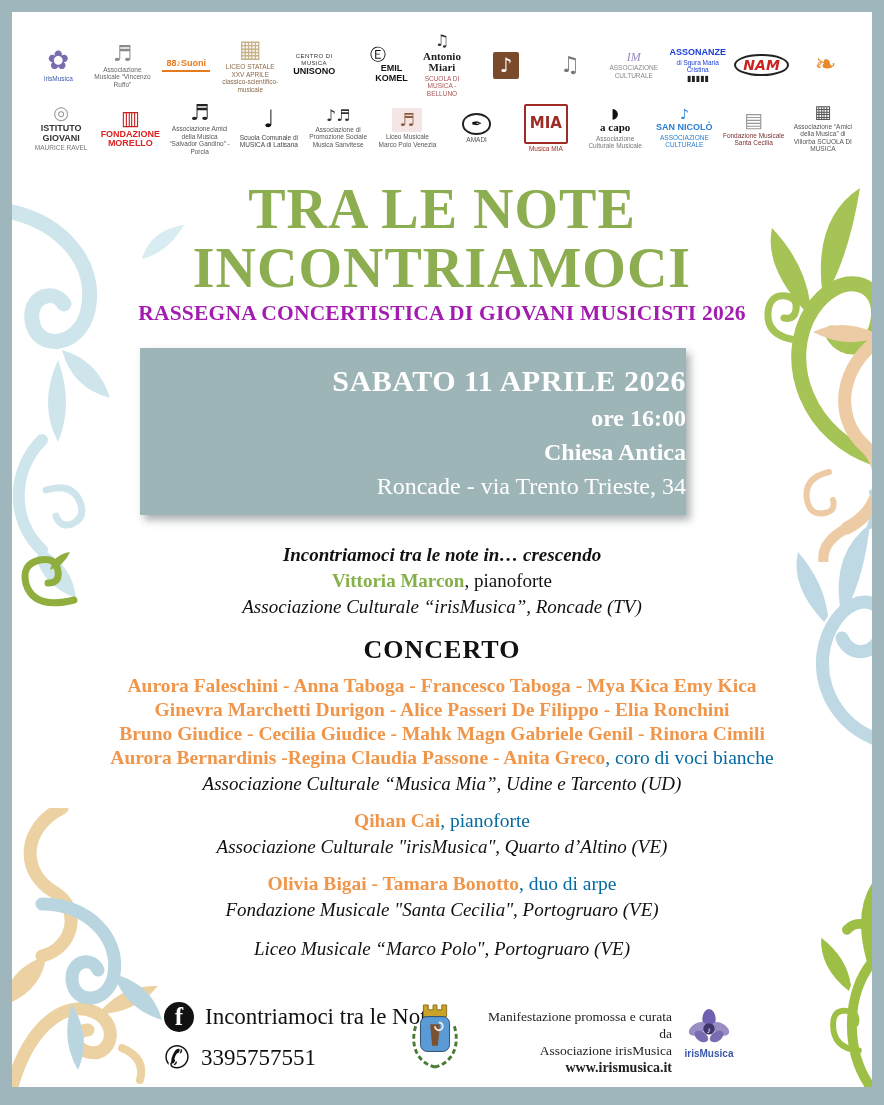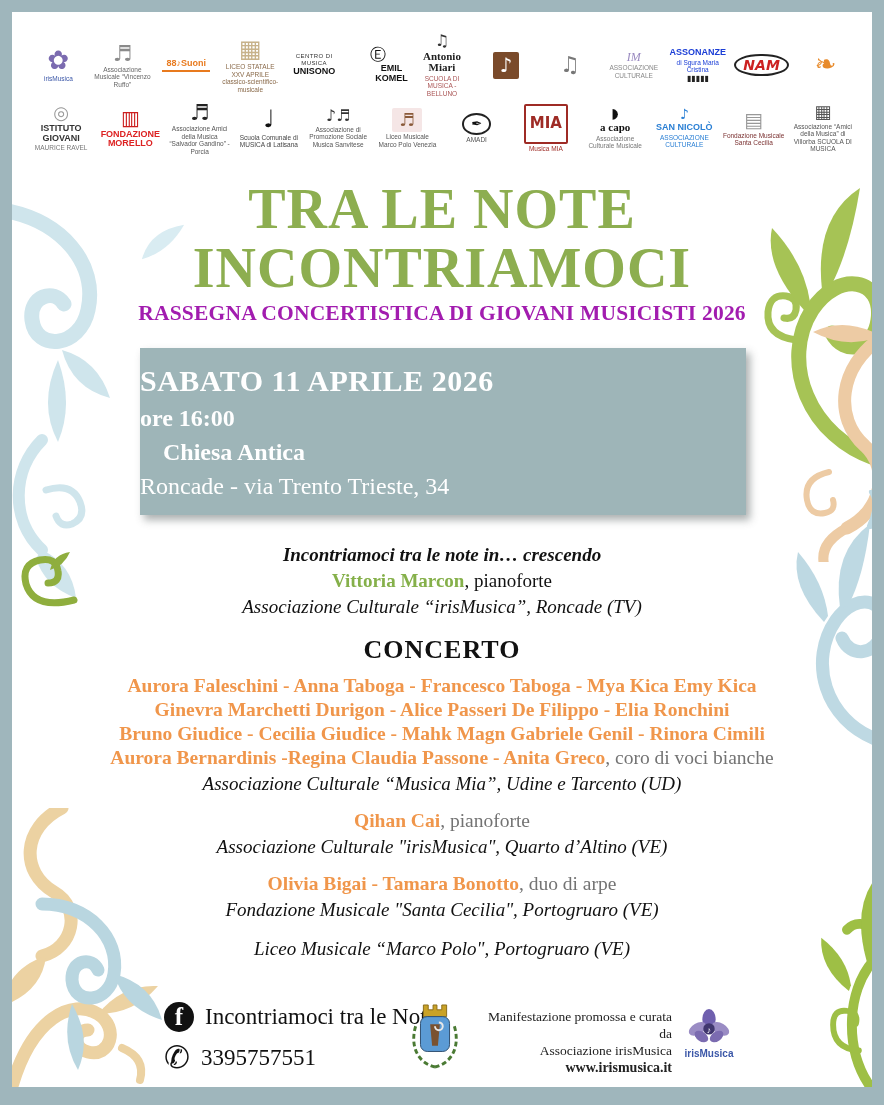--- a/index.html
+++ b/index.html
@@ -31,41 +31,41 @@
   .lg-bar{display:block;height:2px;width:85%;margin-top:2px;}
   .lg-sub{font-size:6.5px;line-height:1.15;font-family:"Liberation Sans",sans-serif;margin-top:1px;}
   .lg-foot{font-size:8px;line-height:1;margin-top:1px;font-family:"DejaVu Sans",sans-serif;}
 
   
   .title-block{position:absolute;top:168px;left:0;right:0;text-align:center;z-index:2;}
   .title-line{font-size:56px;line-height:59px;font-weight:bold;color:#8dae50;letter-spacing:1px;}
   .subtitle{font-size:21.5px;font-weight:bold;color:#a21caf;margin-top:3px;letter-spacing:.2px;}
 
   
-  .event-box{position:absolute;left:128px;top:336px;width:606px;height:167px;background:#9eb5b8;
+  .event-box{position:absolute;left:128px;top:336px;width:546px;height:167px;background:#9eb5b8;
     box-shadow:4px 5px 8px rgba(70,80,80,.45);
-    color:#ffffff;text-align:left;display:flex;flex-direction:column;justify-content:center;gap:7px;z-index:3;}
+    color:#ffffff;text-align:right;display:flex;flex-direction:column;justify-content:center;gap:7px;z-index:3;}
   .ev-date{font-size:30px;font-weight:bold;letter-spacing:.5px;}
   .ev-time{font-size:24px;font-weight:bold;}
   .ev-venue{font-size:24px;font-weight:bold;padding-left:23px;}
   .ev-addr{font-size:24px;}
 
   
   .intro{position:absolute;top:530px;left:0;right:0;text-align:center;font-size:19px;line-height:26px;color:#111;z-index:2;}
   .intro-l1{font-weight:bold;font-style:italic;}
   .performer-green{color:#85b04a;font-weight:bold;}
   .intro-org{font-style:italic;}
 
   
   .concerto-h{position:absolute;top:623px;left:0;right:0;text-align:center;font-size:26px;font-weight:bold;letter-spacing:1px;color:#111;z-index:2;}
   .groups{position:absolute;top:662px;left:14px;right:14px;text-align:center;z-index:2;}
   .group{margin-bottom:12px;}
   .names-line{font-size:19.5px;line-height:24px;color:#111;}
   .orange{color:#f0964b;font-weight:bold;}
-  .role{color:#737373;}
+  .role{color:#0369a1;}
   .org{font-style:italic;font-size:19px;line-height:27px;color:#111;}
 
   
   .footer{position:absolute;top:986px;left:0;right:0;height:104px;z-index:2;}
   .f-left{position:absolute;left:152px;top:4px;}
   .frow{display:flex;align-items:center;gap:11px;font-size:23px;color:#111;margin-bottom:10px;}
   .fb-ic{width:30px;height:30px;border-radius:50%;background:#111;color:#fff;display:flex;align-items:center;justify-content:center;font-weight:bold;font-size:25px;font-family:"Liberation Serif",serif;}
   .ph-ic{font-size:31px;line-height:31px;font-family:"DejaVu Sans",sans-serif;color:#111;}
   .f-crest{position:absolute;left:392px;top:0;}
   .f-promo{position:absolute;left:470px;top:10px;width:190px;text-align:right;font-size:13.5px;line-height:17px;color:#222;}

